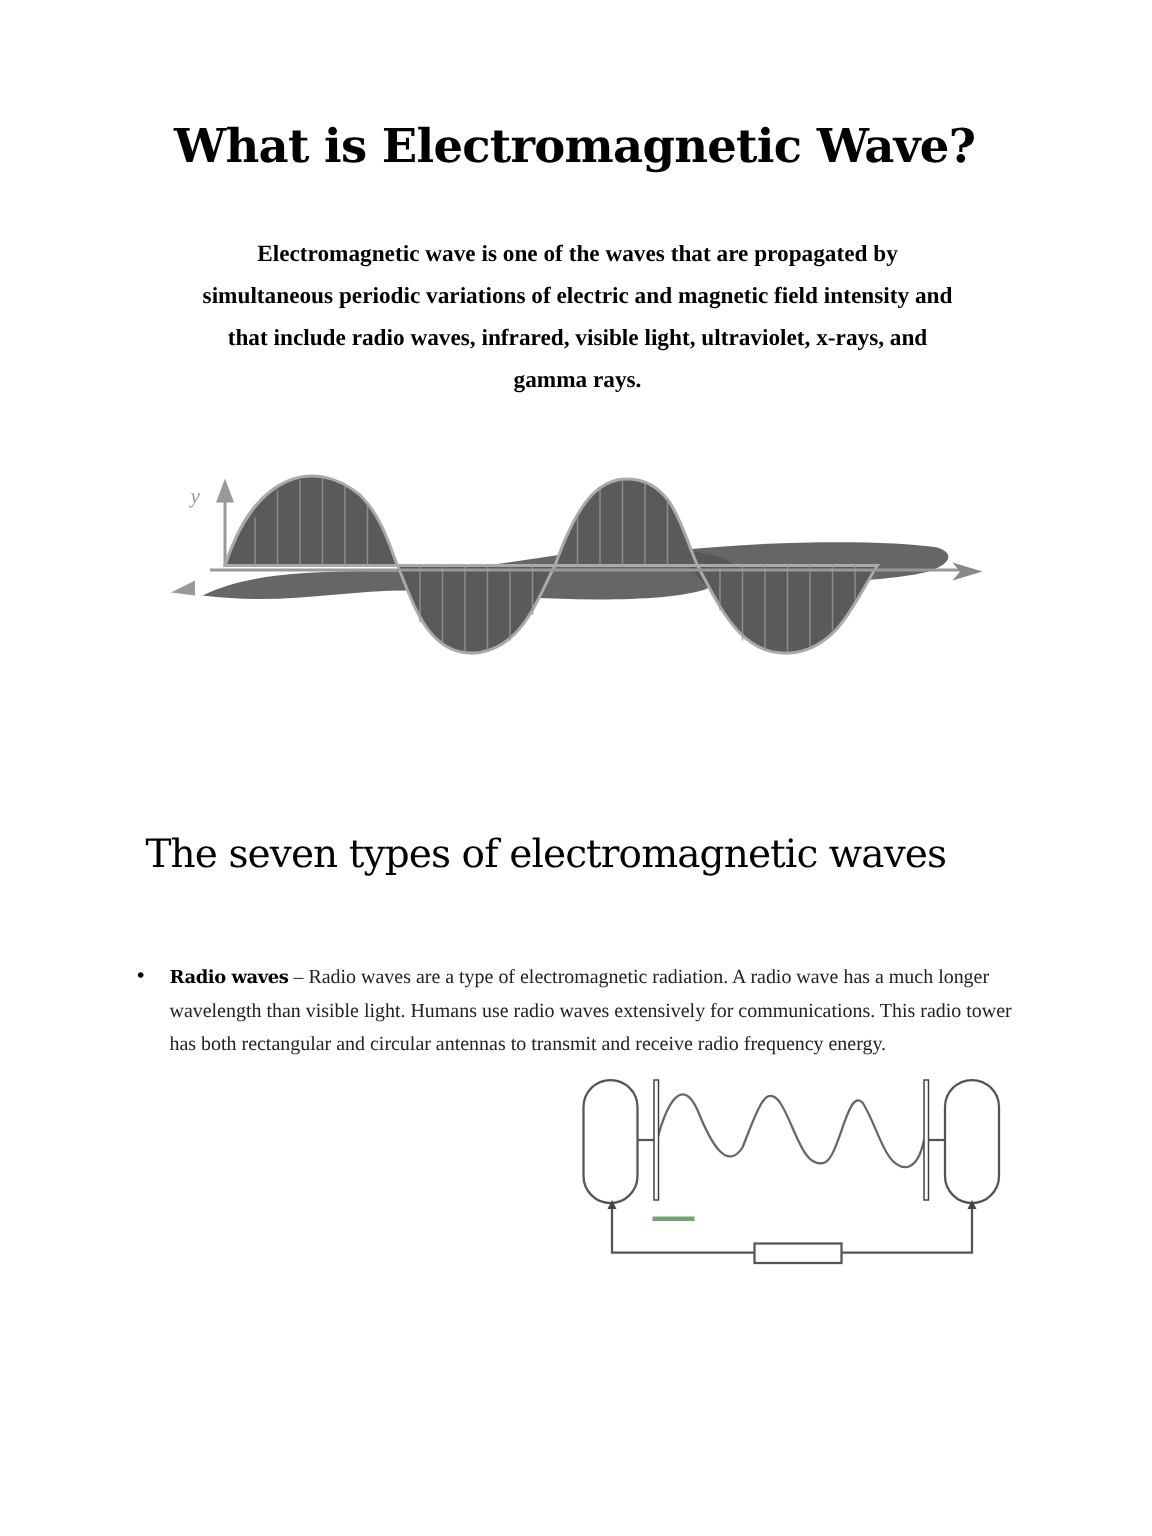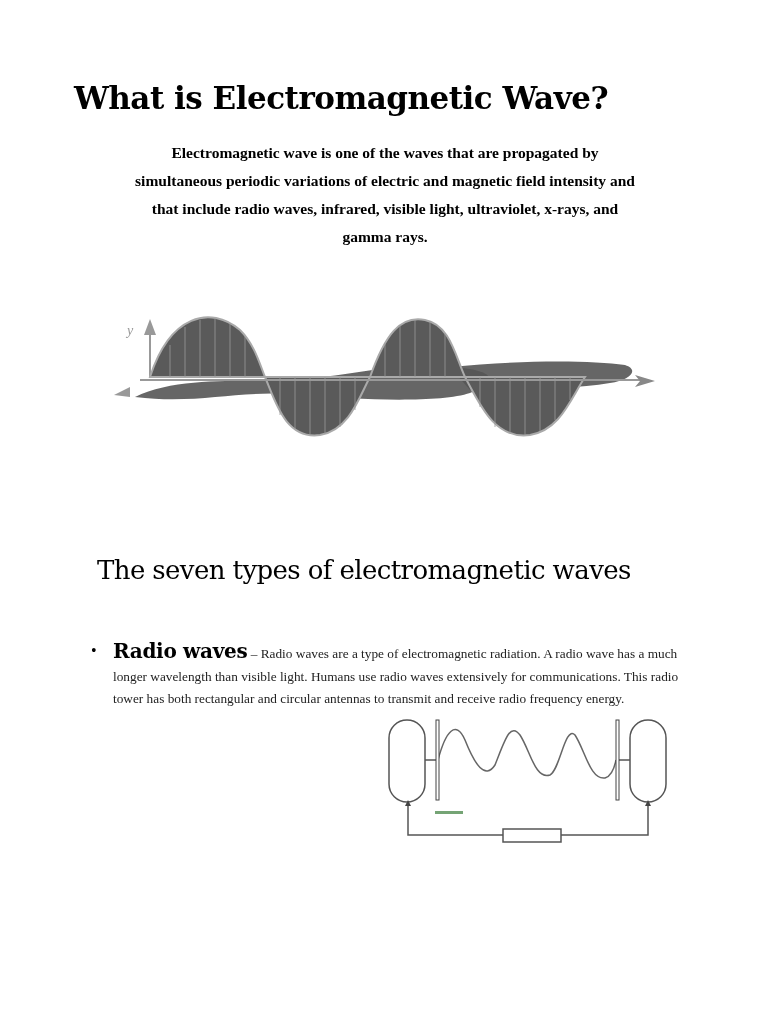--- a/index.html
+++ b/index.html
@@ -1,23 +1,23 @@
 <!DOCTYPE html>
 <html><head>
   <meta charset="utf-8">
   <style>
     html, body { margin: 0; padding: 0; background: #ffffff; }
     body { width: 768px; height: 1024px; position: relative; overflow: hidden; font-family: "Liberation Serif", serif; color: #000; }
-    .title { position: absolute; left: 0; width: 664px; top: 80px; text-align: left; padding-left: 74px; box-sizing: border-box; font-family: "DejaVu Serif", serif; font-size: 31px; font-weight: bold; letter-spacing: -0.5px; }
-    .intro { position: absolute; left: 130px; width: 510px; top: 139px; text-align: center; font-family: "Liberation Serif", serif; font-weight: bold; font-size: 15.5px; line-height: 28px; }
+    .title { position: absolute; left: 0; width: 664px; top: 80px; text-align: left; padding-left: 116px; box-sizing: border-box; font-family: "DejaVu Serif", serif; font-size: 31px; font-weight: bold; letter-spacing: -0.5px; }
+    .intro { position: absolute; left: 130px; width: 510px; top: 156px; text-align: center; font-family: "Liberation Serif", serif; font-weight: bold; font-size: 15.5px; line-height: 28px; }
     .wave1 { position: absolute; left: 100px; top: 305px; width: 570px; height: 150px; }
     .h2 { position: absolute; left: 97px; top: 555px; font-family: "DejaVu Serif", serif; font-size: 26px; letter-spacing: -0.6px; font-weight: normal; }
     .bullet { position: absolute; left: 91px; top: 642px; font-size: 16px; }
     .para { position: absolute; left: 113px; top: 640px; width: 570px; font-family: "Liberation Serif", serif; font-size: 13.3px; line-height: 22.5px; color: #222; }
-    .para .lead { font-family: "DejaVu Serif", serif; font-weight: bold; font-size: 20px; color: #000; letter-spacing: -0.3px; }
+    .para .lead { font-family: "DejaVu Serif", serif; font-weight: bold; font-size: 12px; color: #000; letter-spacing: -0.3px; }
     .diagram { position: absolute; left: 380px; top: 710px; width: 300px; height: 140px; }
   </style>
 </head>
 <body>
 
 <div class="title">What is Electromagnetic Wave?</div>
 
 <div class="intro">Electromagnetic wave is one of the waves that are propagated by simultaneous periodic variations of electric and magnetic field intensity and that include radio waves, infrared, visible light, ultraviolet, x-rays, and gamma rays.</div>
 
 <svg class="wave1" viewBox="0 0 570 150" xmlns="http://www.w3.org/2000/svg">

